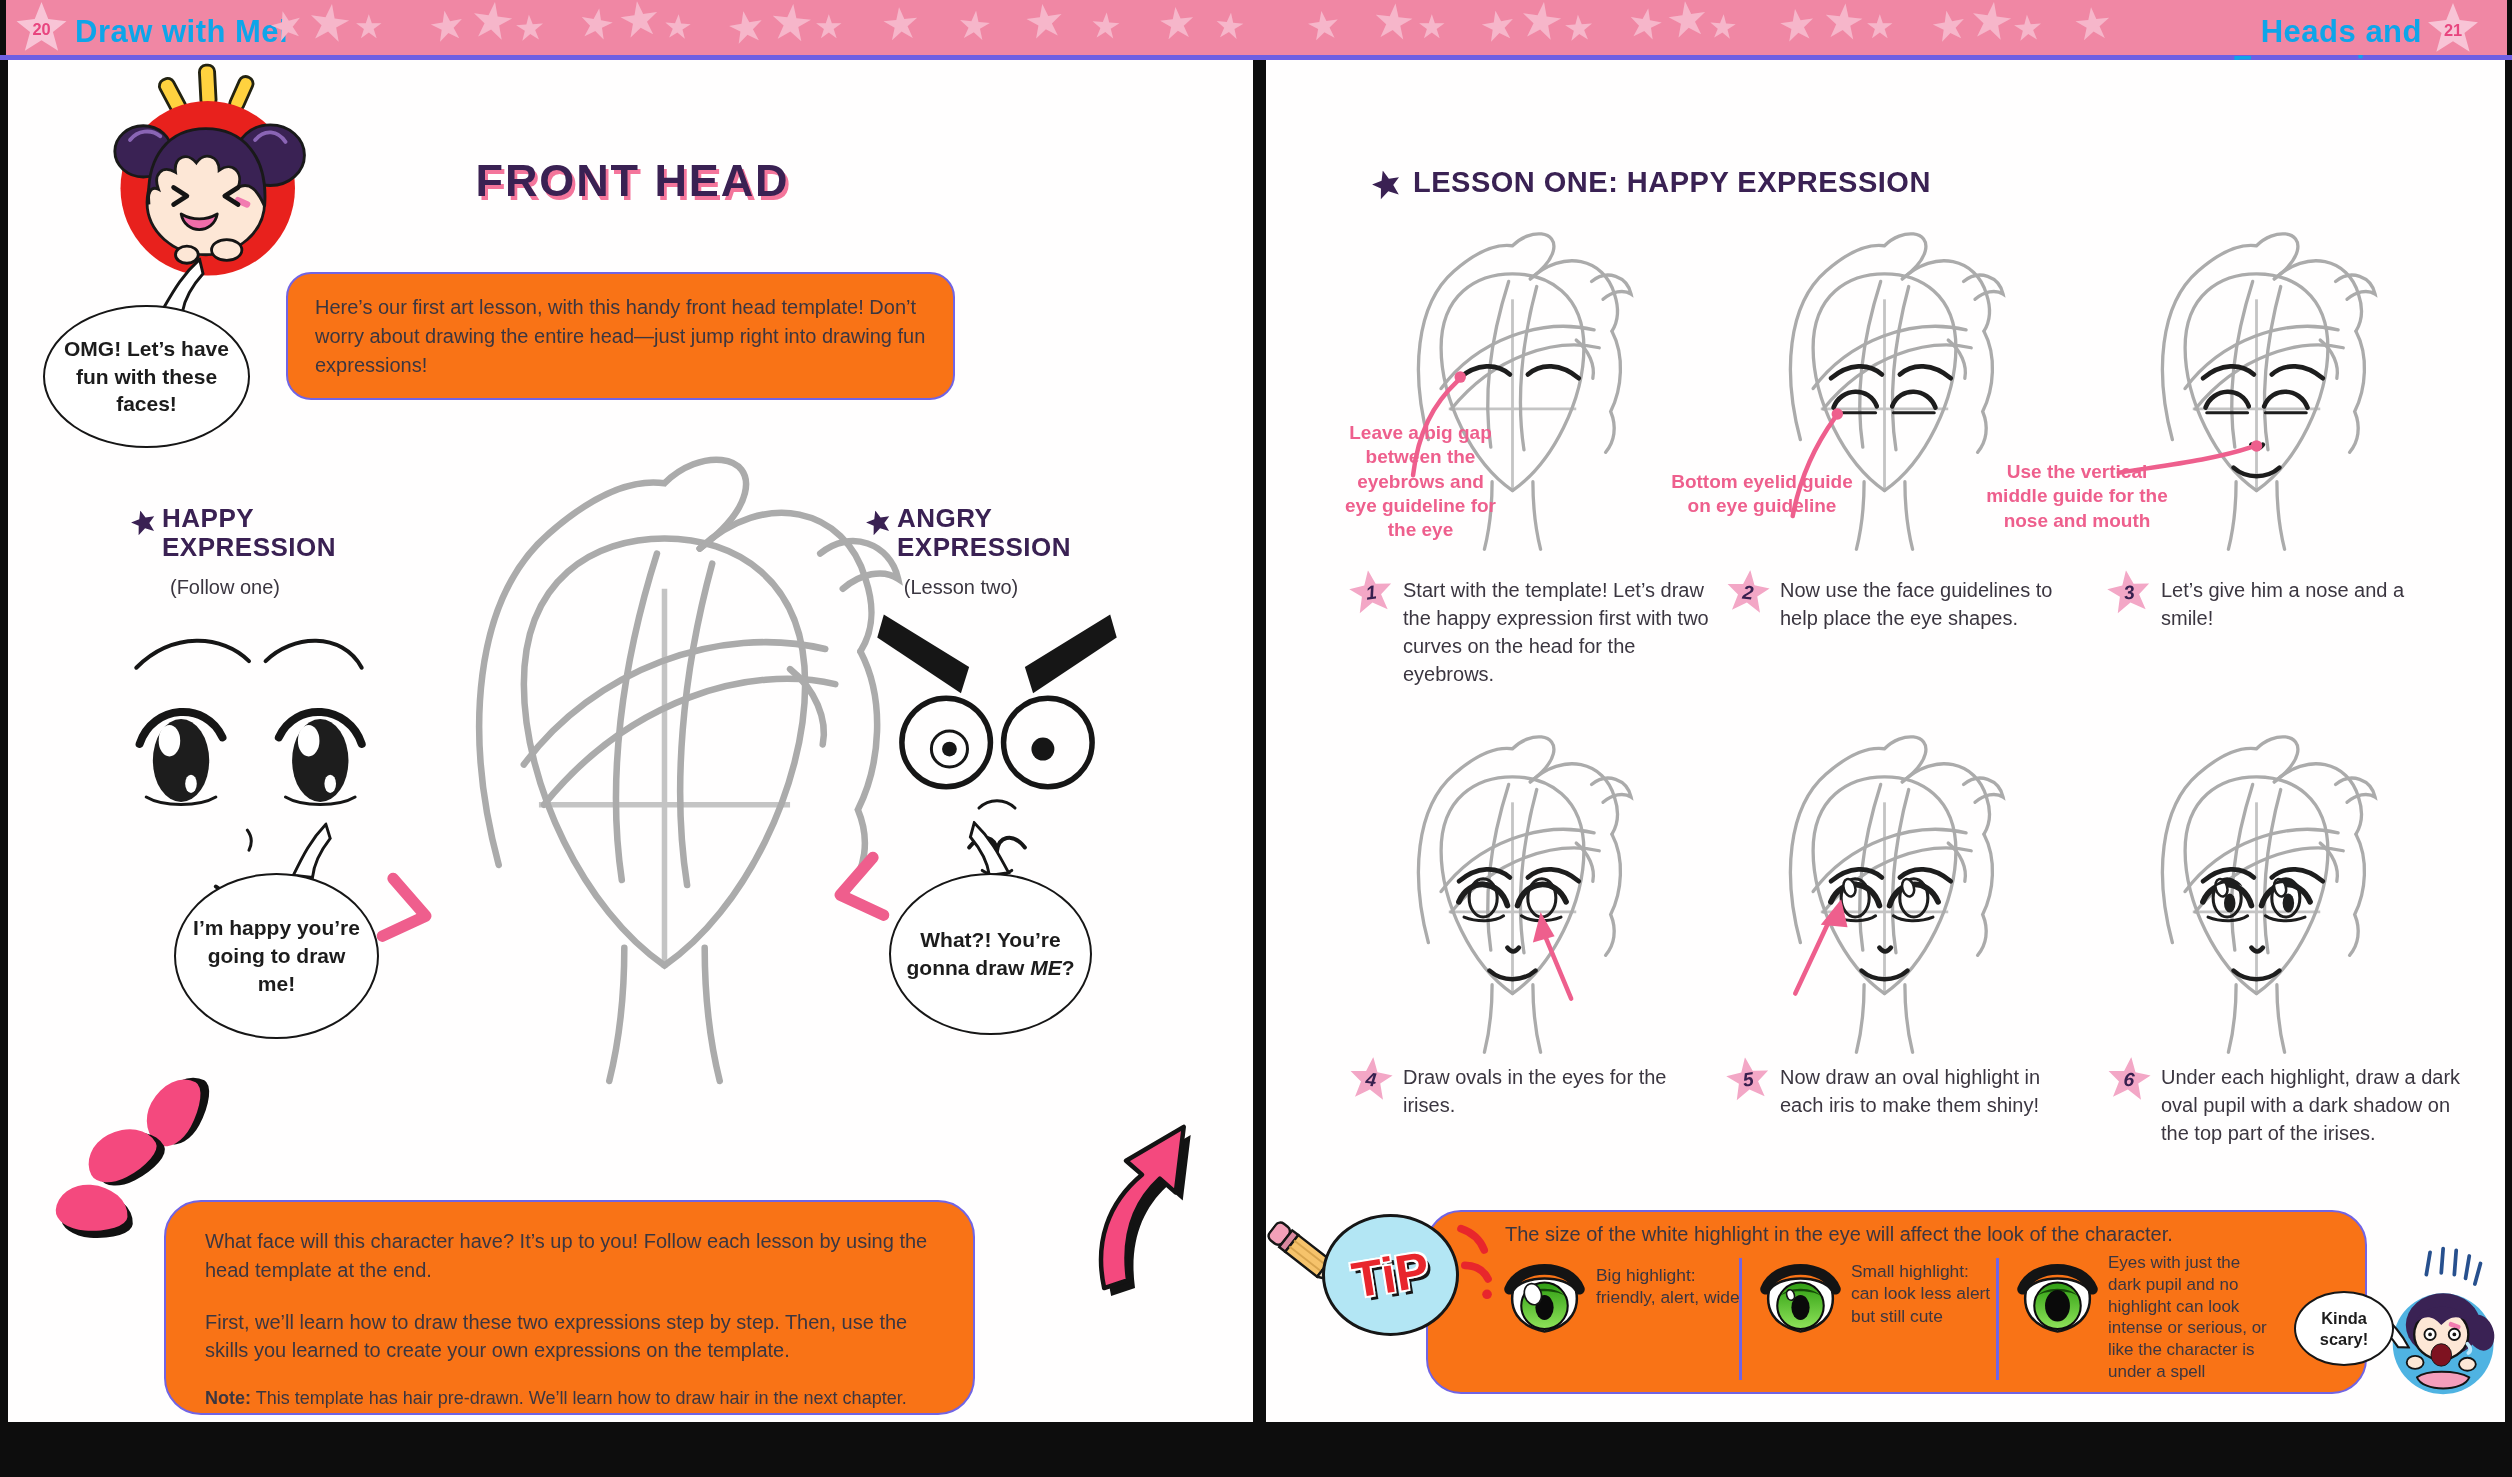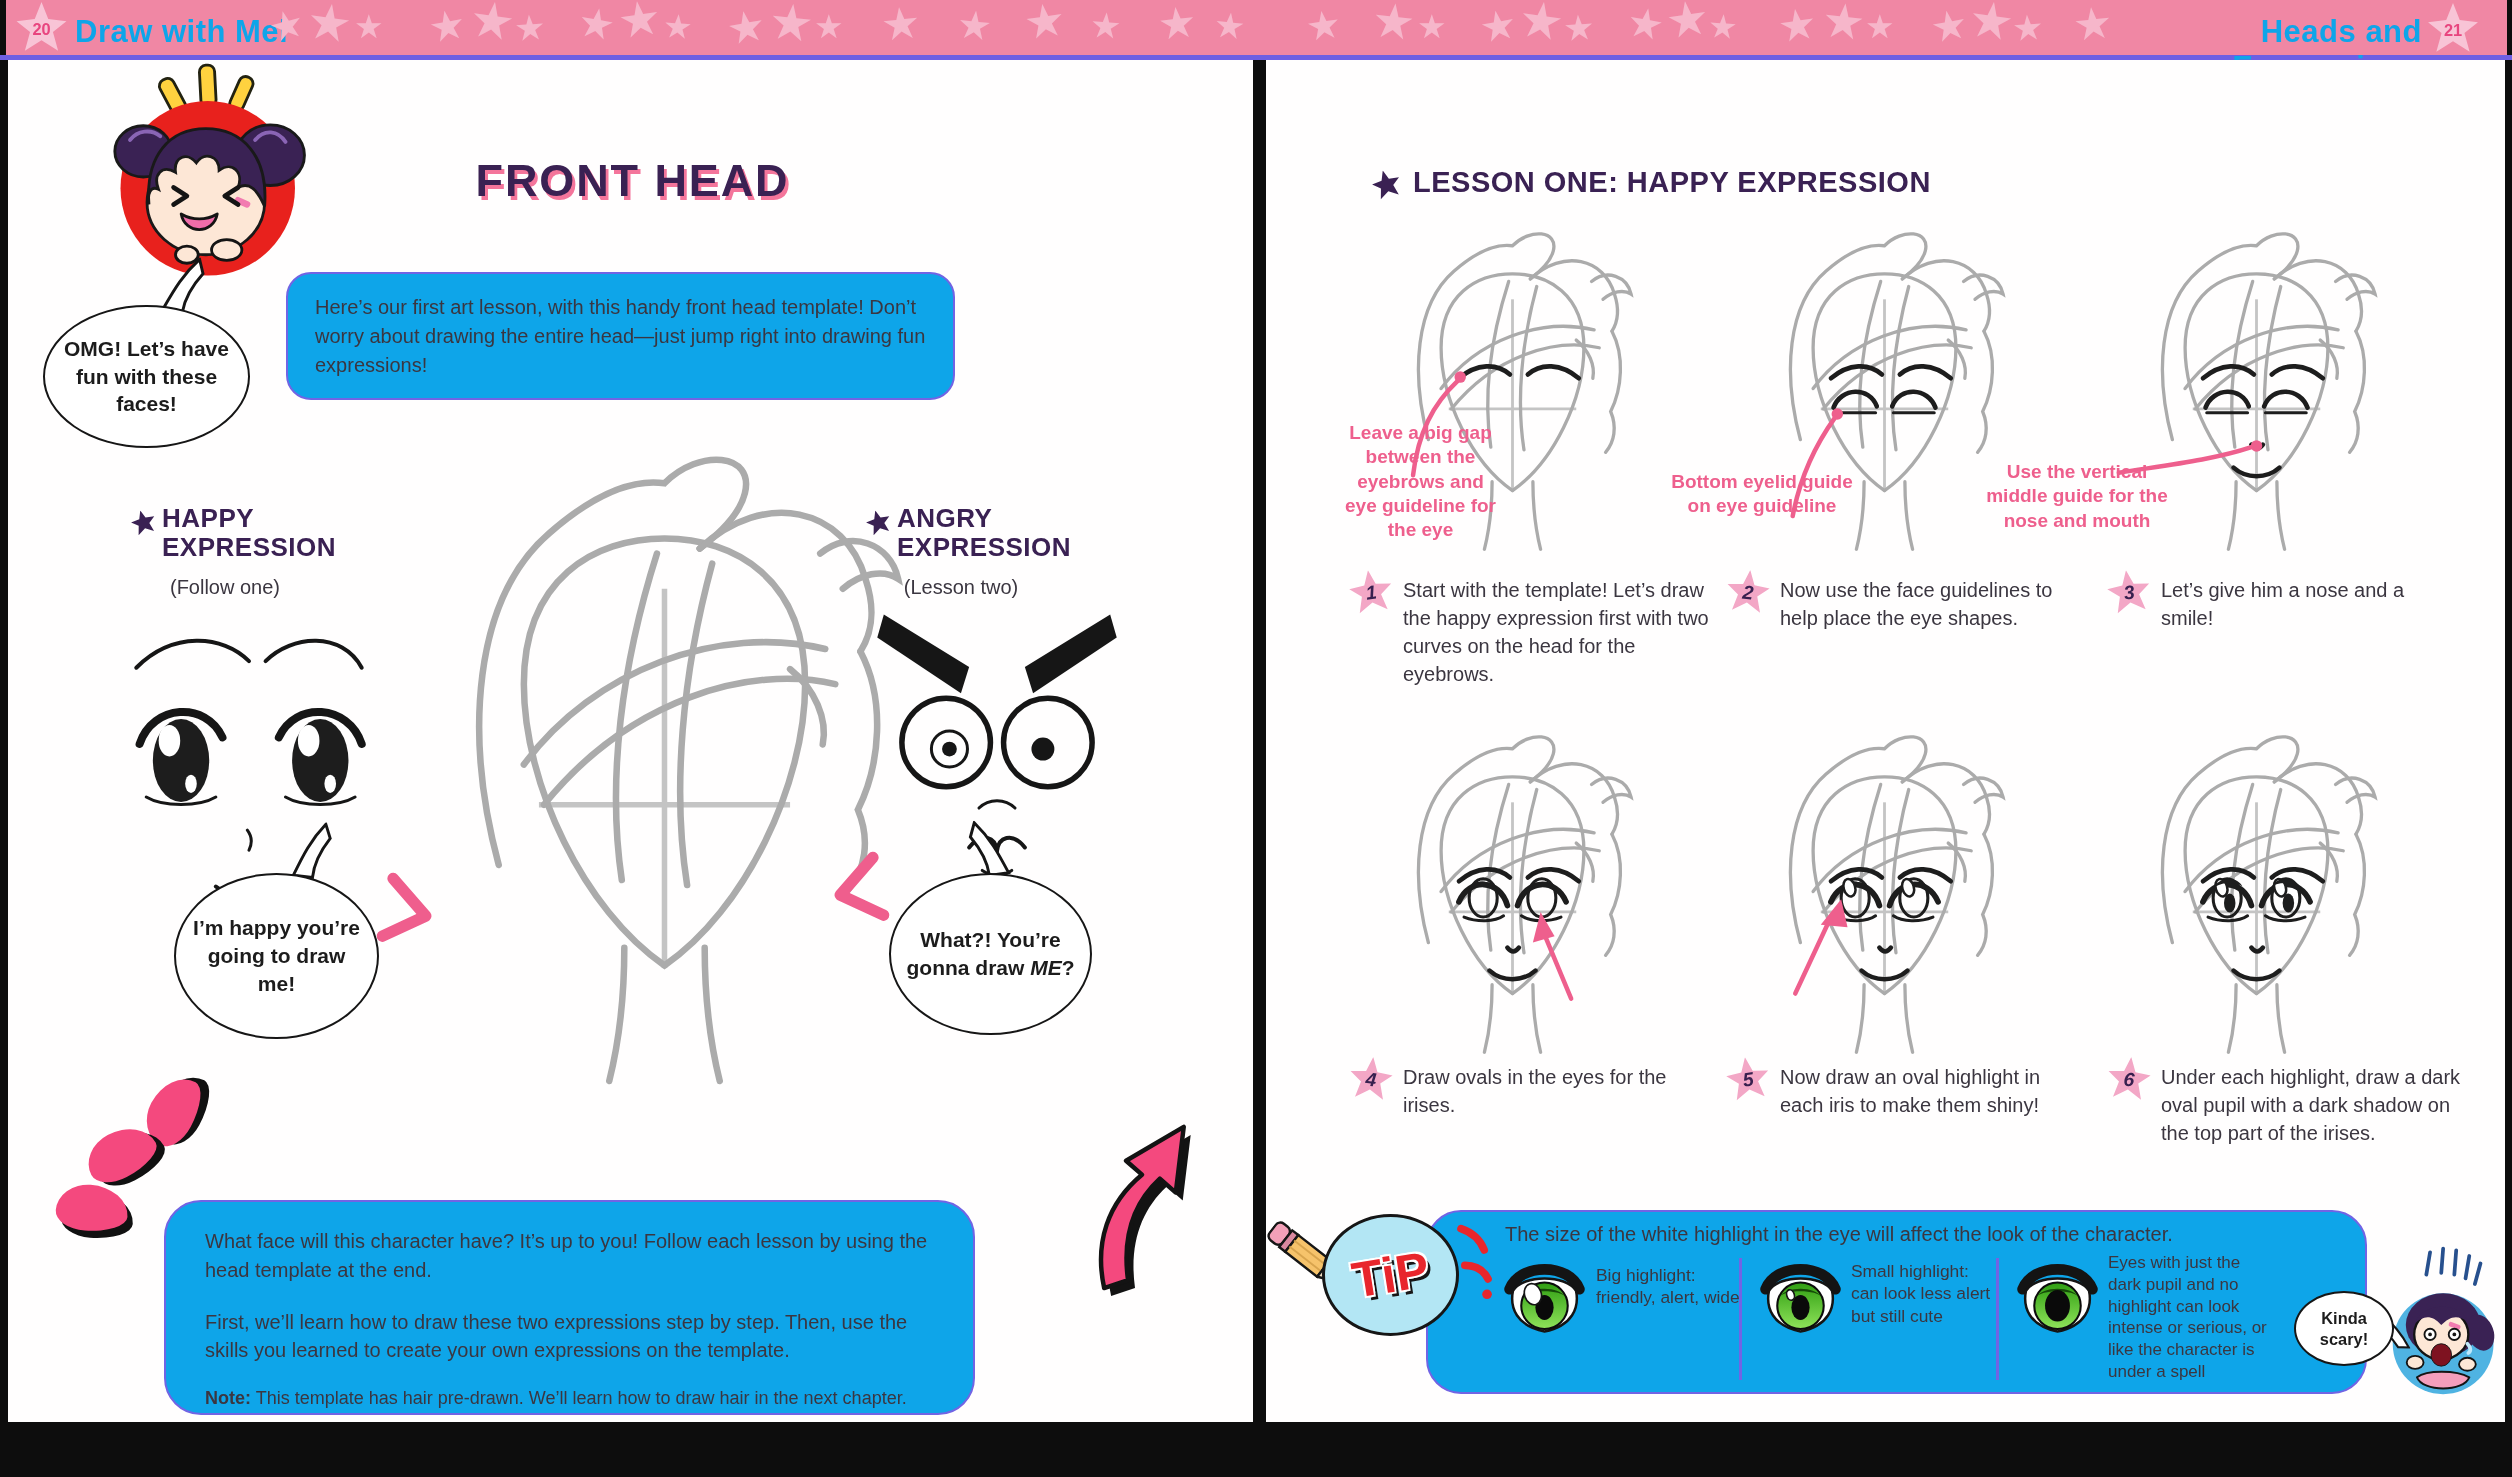--- a/index.html
+++ b/index.html
@@ -9,21 +9,21 @@
   .banner{left:5.8px;top:0;width:2501px;height:55px;background:#f087a4;}
   .banner-line{left:0;top:55px;width:2512px;height:4.8px;background:#6e5fe3;}
   .page{background:#fffefe;top:60px;height:1362px;}
   .bstar{color:#f6b6ca;line-height:1;display:inline-block;}
   .clipstar{clip-path:polygon(50% 0%,63% 33%,98% 37%,72% 58%,82% 94%,50% 74%,18% 94%,28% 58%,2% 37%,37% 33%);}
   .badge-star{background:#f8c4d6;display:flex;align-items:center;justify-content:center;}
   .badge-num{color:#e8457f;font-weight:800;font-size:16.4px;padding-top:3.9px;}
   .banner-title{color:#0ea5e9;font-weight:700;font-size:31px;letter-spacing:0.5px;top:13.5px;}
   .fronthead{font-size:45px;font-weight:800;color:#3a2153;letter-spacing:1.9px;
              text-shadow:2.9px 3.9px 0 #f4759b;text-align:center;}
-  .pinkbox{background:#0ea5e9;border:2.9px solid #7164e4;box-sizing:border-box;}
+  .pinkbox{background:#f97316;border:2.9px solid #7164e4;box-sizing:border-box;}
   .bodytext{font-size:20px;line-height:1.44;color:#3b3640;}
   .notetext{font-size:18px;line-height:1.35;color:#3b3640;}
   .exp-head{font-size:26px;font-weight:800;color:#3a2153;line-height:1.12;letter-spacing:0.5px;}
   .lesson-sub{font-size:20px;color:#3b3640;text-align:center;}
   .dstar{background:#3a2153;}
   .bubble{background:#fff;border:2.9px solid #161616;border-radius:50%;display:flex;
           align-items:center;justify-content:center;text-align:center;font-weight:700;
           color:#1c1c1c;box-sizing:border-box;z-index:2;}
   .bubble-inner{font-size:21px;line-height:1.32;padding:7.7px 13.5px;}
   .tail{z-index:1;}

